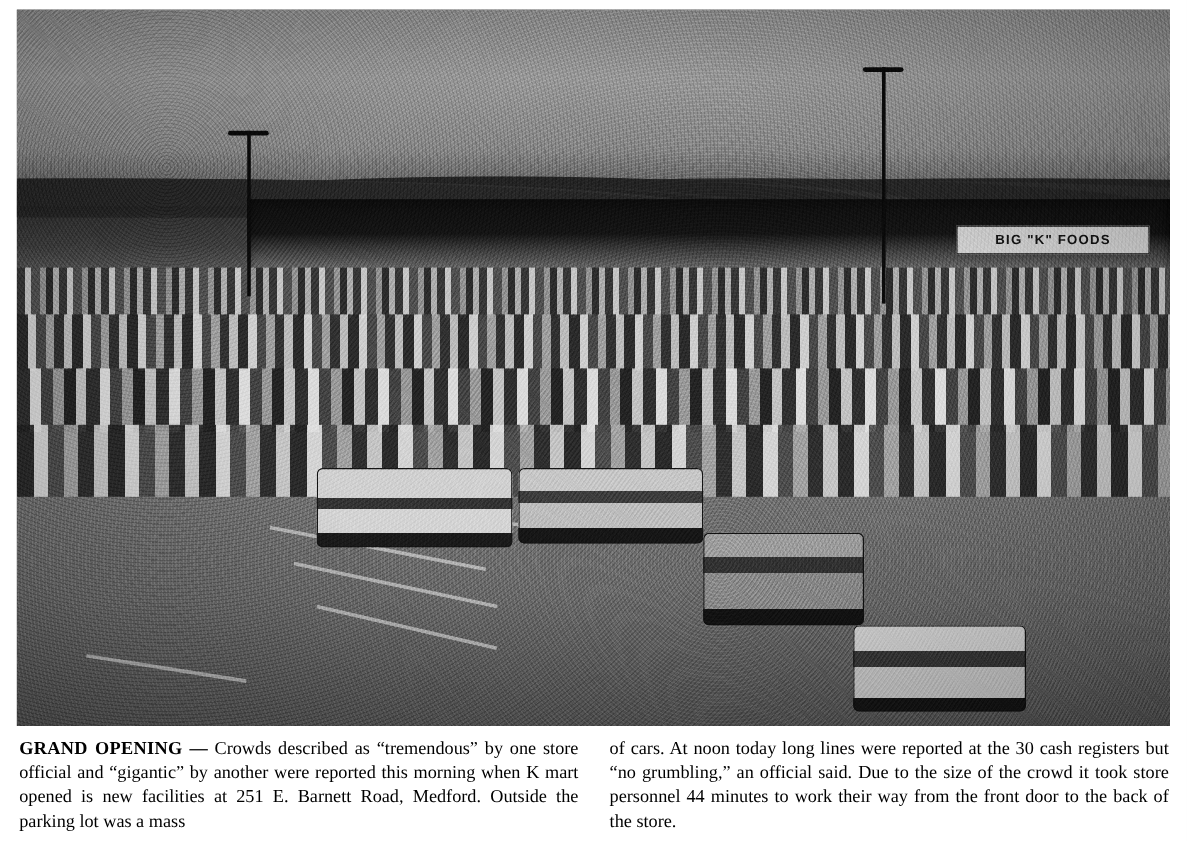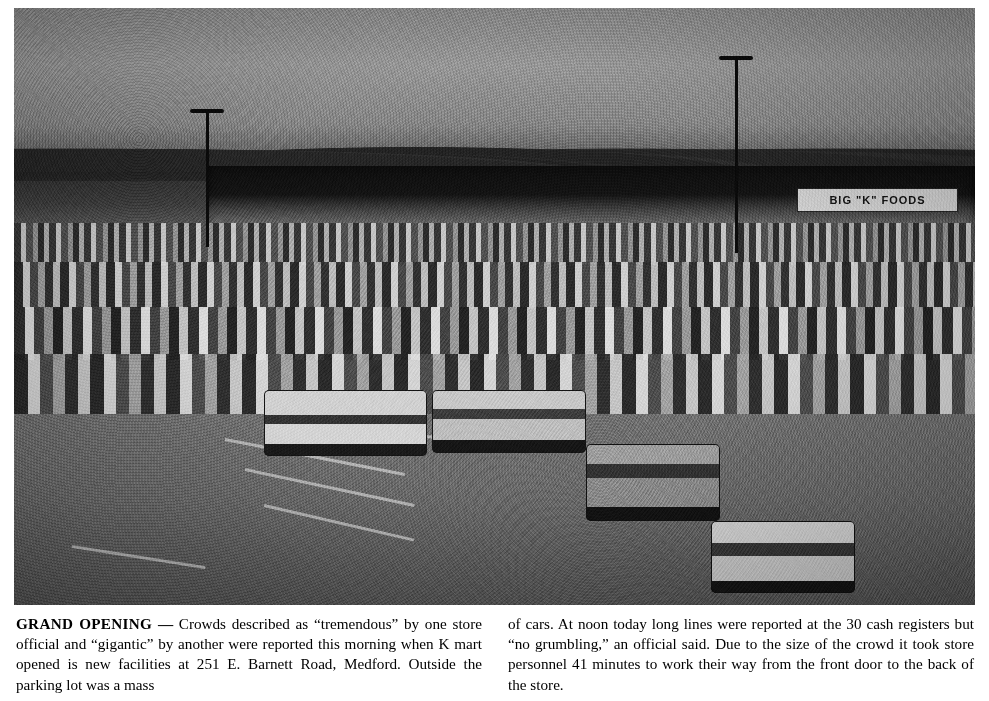--- a/index.html
+++ b/index.html
@@ -278,17 +278,17 @@
     </div>
   </div>
 
   <div class="caption">
     <div class="col">
       <span class="lead">GRAND OPENING</span>
       <span class="dash">—</span>
       <span>Crowds described as “tremendous” by one store official and “gigantic” by another were reported this morning when K mart opened is new facilities at 251 E. Barnett Road, Medford. Outside the parking lot was a mass</span>
     </div>
     <div class="col">
-      <span>of cars. At noon today long lines were reported at the 30 cash registers but “no grumbling,” an official said. Due to the size of the crowd it took store personnel 41 minutes to work their way from the front door to the back of the store.</span>
+      <span>of cars. At noon today long lines were reported at the 30 cash registers but “no grumbling,” an official said. Due to the size of the crowd it took store personnel 44 minutes to work their way from the front door to the back of the store.</span>
     </div>
   </div>
 
 </div>
 
 </body></html>

